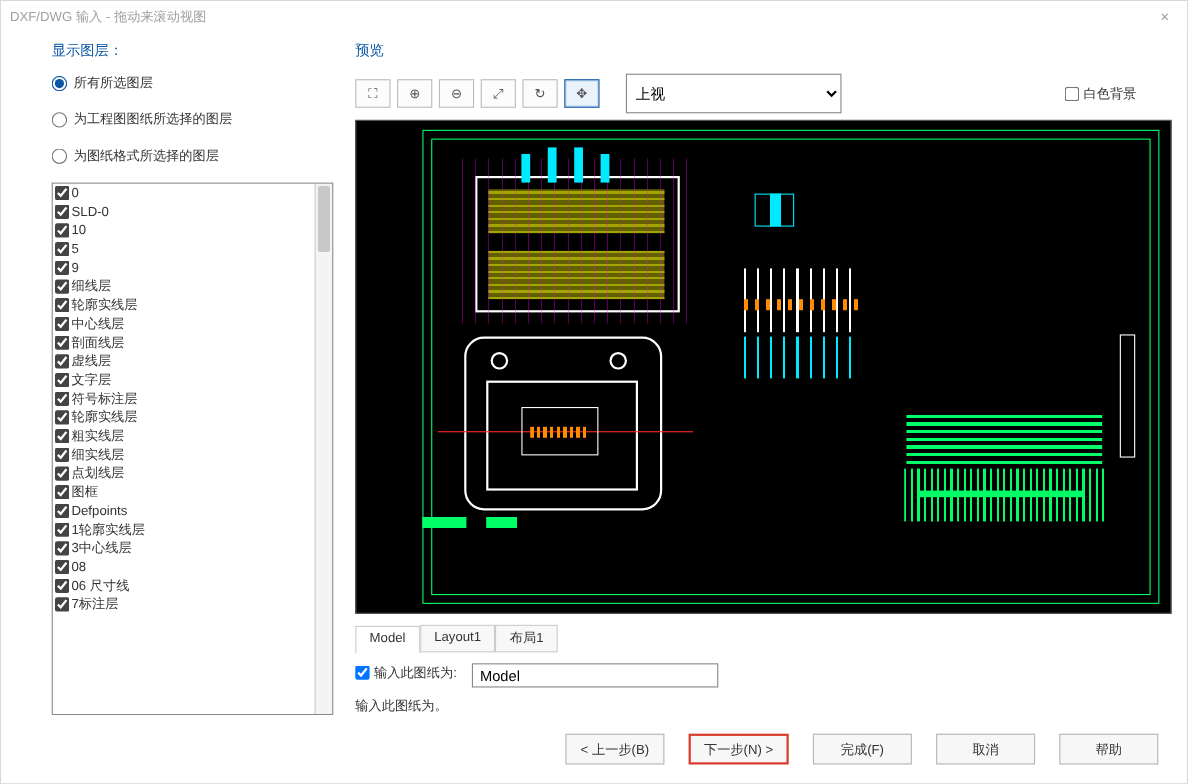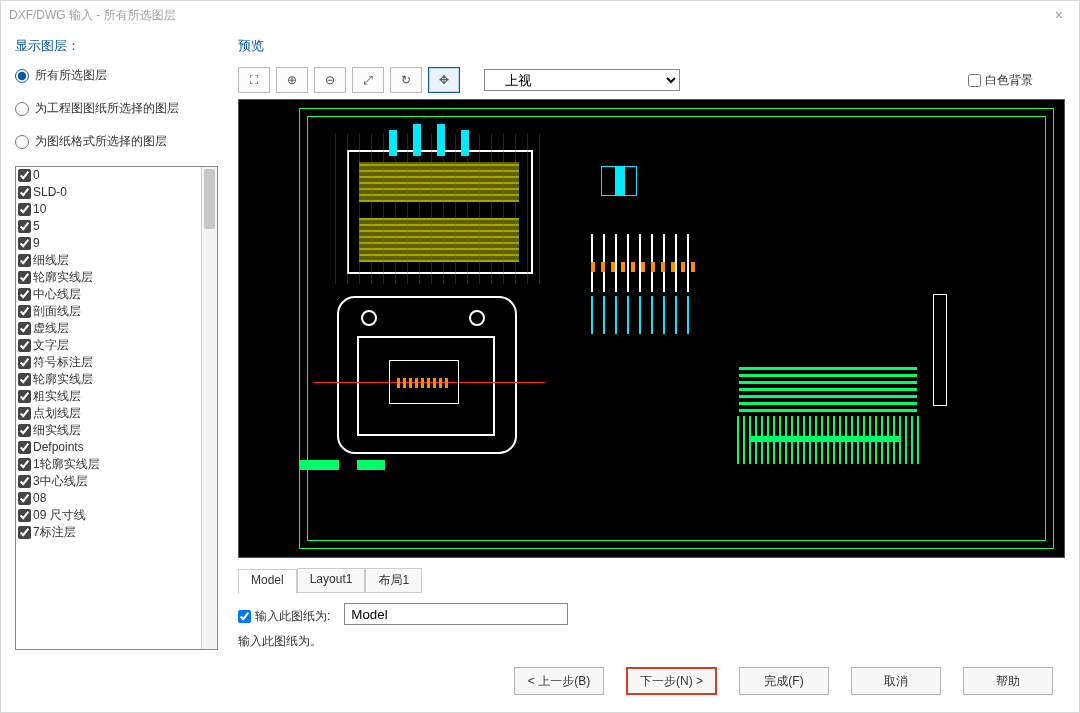--- a/index.html
+++ b/index.html
@@ -2,56 +2,56 @@
 <html><head>
 <meta charset="utf-8">
 <style>
   * { box-sizing: border-box; margin: 0; padding: 0; }
   html, body { width: 1080px; height: 713px; font-family: "Microsoft YaHei", "Segoe UI", Tahoma, sans-serif; font-size: 12px; background: #ffffff; color: #333; }
   .window { width: 1080px; height: 713px; border: 1px solid #d9d9d9; display: flex; flex-direction: column; }
   .titlebar { height: 28px; display: flex; align-items: center; padding: 0 8px; color: #a0a0a0; background: #ffffff; }
   .titlebar .spacer { flex: 1; }
   .titlebar .close { font-size: 14px; color: #a0a0a0; cursor: default; padding: 4px 8px; }
   .body { flex: 1; display: flex; padding: 8px 14px 0 14px; gap: 20px; overflow: hidden; }
-  .left { width: 203px; display: flex; flex-direction: column; }
+  .left { width: 256px; display: flex; flex-direction: column; margin-left: 32px; }
   .section-title { color: #0b57a4; margin-bottom: 12px; font-size: 13px; }
   .radio-row { display: flex; align-items: center; gap: 6px; margin-bottom: 16px; cursor: default; }
   input[type=radio] { accent-color: #0b57a4; width: 14px; height: 14px; }
   .layer-box { flex: 1; border: 1px solid #888; display: flex; overflow: hidden; }
   .layer-scroll { flex: 1; overflow-y: auto; background: #fff; }
   .layer-item { display: flex; align-items: center; gap: 2px; padding: 0 2px; line-height: 17px; }
   .layer-item input[type=checkbox] { width: 13px; height: 13px; accent-color: #444; }
   .vthumb { width: 16px; border-left: 1px solid #ccc; background: #f4f4f4; position: relative; }
   .vthumb::after { content: ""; position: absolute; top: 2px; left: 2px; right: 2px; height: 60px; background: #c8c8c8; border-radius: 2px; }
   .right { flex: 1; display: flex; flex-direction: column; min-width: 0; }
   .toolbar { display: flex; align-items: center; gap: 6px; margin-bottom: 6px; }
   .tbtn { width: 32px; height: 26px; border: 1px solid #bbb; background: #fcfcfc; display: flex; align-items: center; justify-content: center; color: #555; cursor: default; }
   .tbtn.active { border: 1px solid #0b57a4; background: #eaf2fb; box-shadow: inset 0 0 0 1px #bcd6ee; }
   .tbtn svg, .tbtn span { pointer-events: none; }
-  .view-select { flex: 0 0 196px; height: 22px; border: 1px solid #888; padding: 0 16px; background: #fff; }
+  .view-select { flex: 0 0 196px; height: 36px; border: 1px solid #888; padding: 0 4px; background: #fff; }
   .chk { display: inline-flex; align-items: center; gap: 4px; }
   .preview { flex: 1; border: 1px solid #555; background: #000; position: relative; overflow: hidden; }
   
   .pv { position: absolute; }
   .tabs { display: flex; gap: 0; margin-top: 10px; }
   .tab { padding: 3px 12px; border: 1px solid #ccc; background: #f8f8f8; cursor: default; }
   .tab.active { background: #fff; border-bottom: 1px solid #fff; position: relative; top: 1px; }
-  .input-row { display: flex; align-items: flex-end; gap: 14px; margin-top: 10px; }
+  .input-row { display: flex; align-items: flex-start; gap: 14px; margin-top: 10px; }
   .textin { flex: 0 0 224px; height: 22px; border: 1px solid #888; padding: 0 6px; background: #fff; }
   .hint { margin-top: 8px; color: #333; }
   .buttonbar { height: 62px; display: flex; align-items: center; justify-content: flex-end; gap: 22px; padding: 0 26px; }
   .btn { min-width: 90px; height: 28px; border: 1px solid #b5b5b5; background: #f7f7f7; display: flex; align-items: center; justify-content: center; cursor: default; font-size: 12px; padding: 0 12px; }
   .btn.primary { border: 2px solid #d83a2a; background: #f7f7f7; }
 </style>
 </head>
 <body>
 
 <div class="window">
   <div class="titlebar">
-    <span>DXF/DWG 输入 - 所有所选图层</span>
+    <span>DXF/DWG 输入 - 拖动来滚动视图</span>
     <span class="spacer"></span>
     <span class="close">×</span>
   </div>
 
   <div class="body">
 
     <div class="left">
       <div class="section-title">显示图层：</div>
 
       <label class="radio-row">
@@ -120,45 +120,49 @@
             <div class="layer-item">
               <input type="checkbox" checked="" style="">
               <span>轮廓实线层</span>
             </div>
             <div class="layer-item">
               <input type="checkbox" checked="" style="">
               <span>粗实线层</span>
             </div>
             <div class="layer-item">
               <input type="checkbox" checked="" style="">
+              <span>细实线层</span>
+            </div>
+            <div class="layer-item">
+              <input type="checkbox" checked="" style="">
               <span>点划线层</span>
             </div>
             <div class="layer-item">
               <input type="checkbox" checked="" style="">
-              <span>细实线层</span>
+              <span>图框</span>
             </div>
             <div class="layer-item">
               <input type="checkbox" checked="" style="">
               <span>Defpoints</span>
             </div>
             <div class="layer-item">
               <input type="checkbox" checked="" style="">
               <span>1轮廓实线层</span>
             </div>
             <div class="layer-item">
               <input type="checkbox" checked="" style="">
               <span>3中心线层</span>
             </div>
             <div class="layer-item">
               <input type="checkbox" checked="" style="">
               <span>08</span>
             </div>
             <div class="layer-item">
               <input type="checkbox" checked="" style="">
-              <span>09 尺寸线</span>
+              <span>06 尺寸线</span>
             </div>
             <div class="layer-item">
               <input type="checkbox" checked="" style="">
               <span>7标注层</span>
             </div>
           </div>
         <div class="vthumb"></div>
       </div>
     </div>
 

